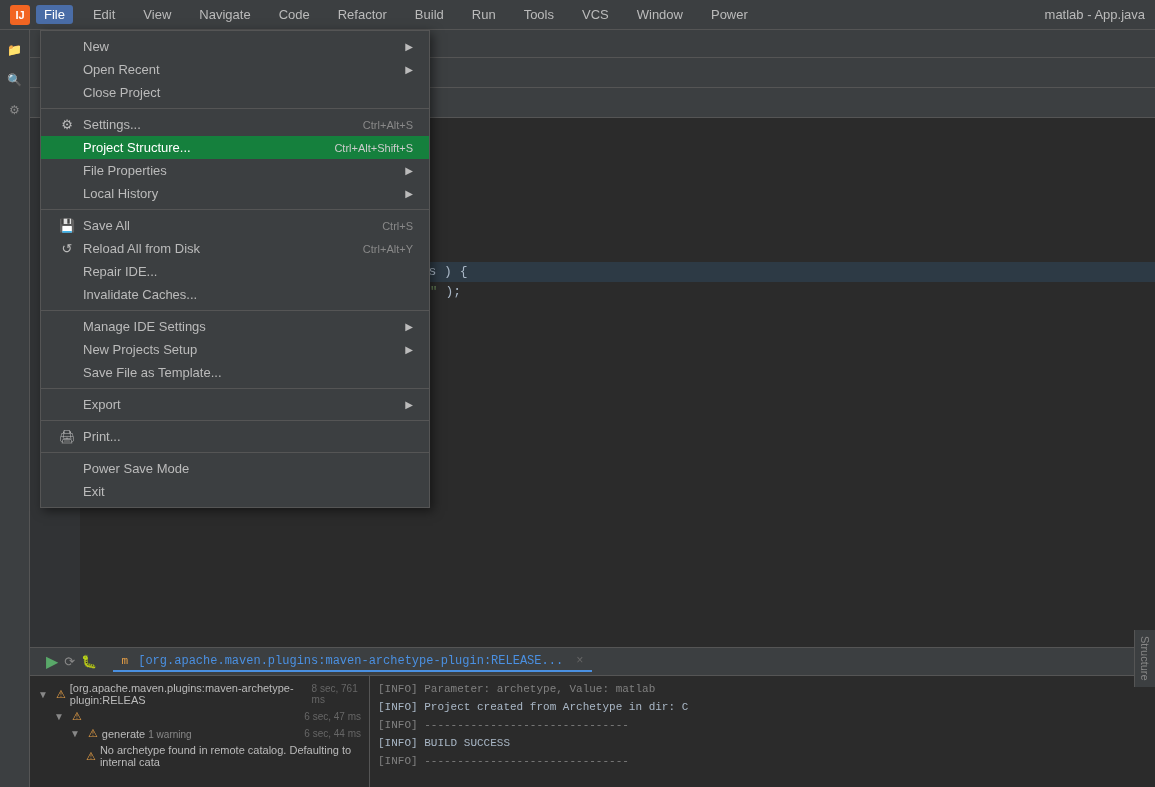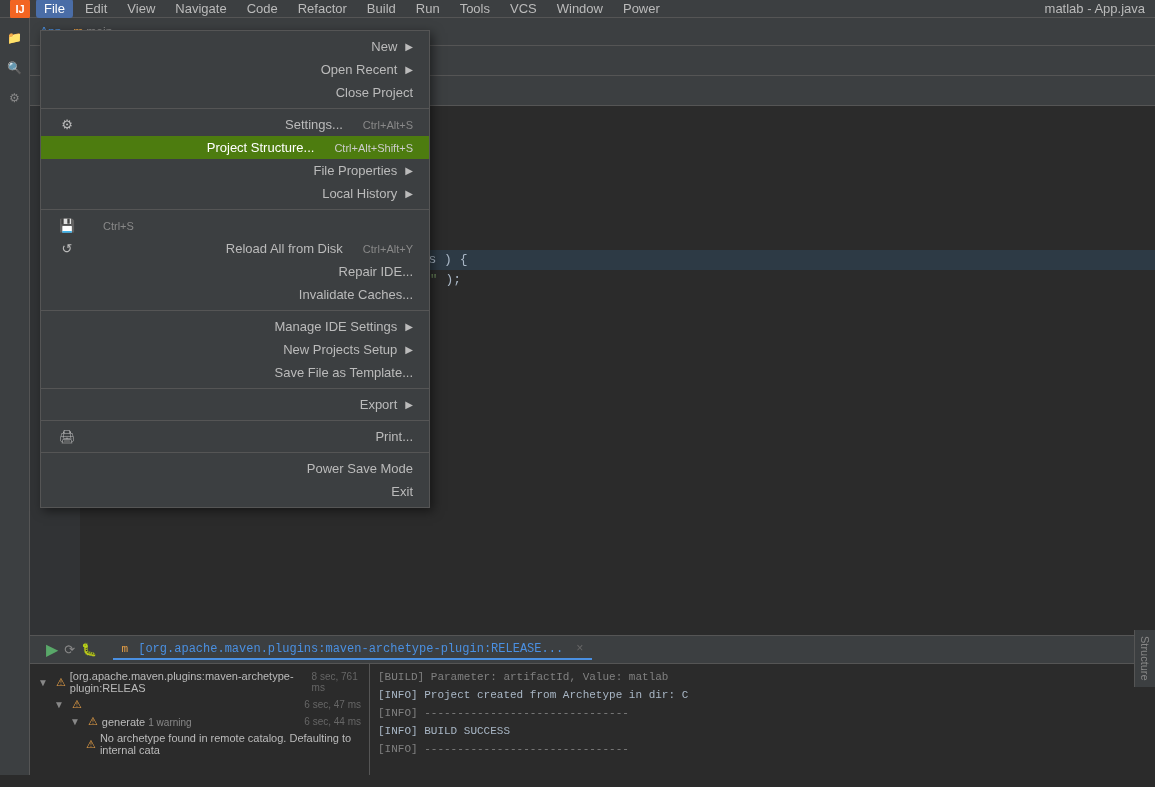--- a/index.html
+++ b/index.html
@@ -9,38 +9,38 @@
       background: #2b2b2b;
       color: #a9b7c6;
       width: 1155px;
       height: 787px;
       overflow: hidden;
       position: relative;
     }
 
     
     .title-bar {
-      height: 18px;
+      height: 30px;
       background: #3c3f41;
       display: flex;
       align-items: center;
       padding: 0 10px;
       border-bottom: 1px solid #555;
     }
     .title-bar-logo {
       width: 20px; height: 20px;
       background: #f26522;
       border-radius: 3px;
       margin-right: 6px;
       display: flex; align-items: center; justify-content: center;
       color: white; font-weight: bold; font-size: 11px;
     }
     .menu-bar {
       display: flex;
-      gap: 4px;
+      gap: 12px;
     }
     .menu-item {
       padding: 2px 8px;
       color: #bbb;
       cursor: pointer;
       border-radius: 3px;
     }
     .menu-item.active { background: #4a6da7; color: white; }
     .title-bar-title {
       margin-left: auto;
@@ -88,26 +88,25 @@
     }
     .menu-section-item {
       display: flex;
       align-items: center;
       padding: 4px 16px;
       cursor: pointer;
       color: #bbb;
       position: relative;
     }
     .menu-section-item.highlighted {
-      background: #4d7c0f;
+      background: #15803d;
       color: white;
     }
     .menu-section-item .label {
       flex: 1;
-      text-align: right;
     }
     .menu-section-item .shortcut {
       color: #888;
       font-size: 11px;
       margin-left: 20px;
     }
     .menu-section-item.highlighted .shortcut {
       color: #ccc;
     }
     .menu-section-item .arrow {
@@ -388,20 +387,21 @@
 
     <div class="menu-section-item">
       <span class="icon-area"></span>
       <span class="label">Local History</span>
       <span class="arrow">▶</span>
     </div>
     <div class="menu-divider"></div>
 
     <div class="menu-section-item">
       <span class="icon-area">💾</span>
+      <span class="label">Save All</span>
       <span class="shortcut">Ctrl+S</span>
     </div>
 
     <div class="menu-section-item">
       <span class="icon-area">↺</span>
       <span class="label">Reload All from Disk</span>
       <span class="shortcut">Ctrl+Alt+Y</span>
     </div>
 
     <div class="menu-section-item">
@@ -595,21 +595,21 @@
             <span class="run-time">6 sec, 44 ms</span>
           </div>
 
           <div class="run-item" style="padding-left:56px;">
             <span class="warn-icon">⚠</span>
             <span>No archetype found in remote catalog. Defaulting to internal cata</span>
           </div>
         </div>
 
         <div class="run-log">
-          <div style="color:#808080;">[BUILD] Parameter: artifactId, Value: matlab</div>
+          <div style="color:#808080;">[INFO] Parameter: archetype, Value: matlab</div>
           <div>[INFO] Project created from Archetype in dir: C</div>
           <div style="color:#808080;">[INFO] -------------------------------</div>
           <div>[INFO] BUILD SUCCESS</div>
           <div style="color:#808080;">[INFO] -------------------------------</div>
         </div>
       </div>
     </div>
 
   </div>
 

